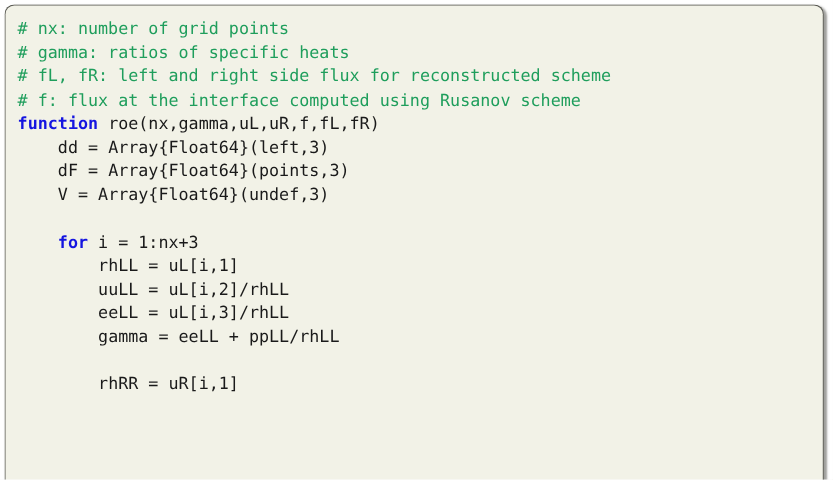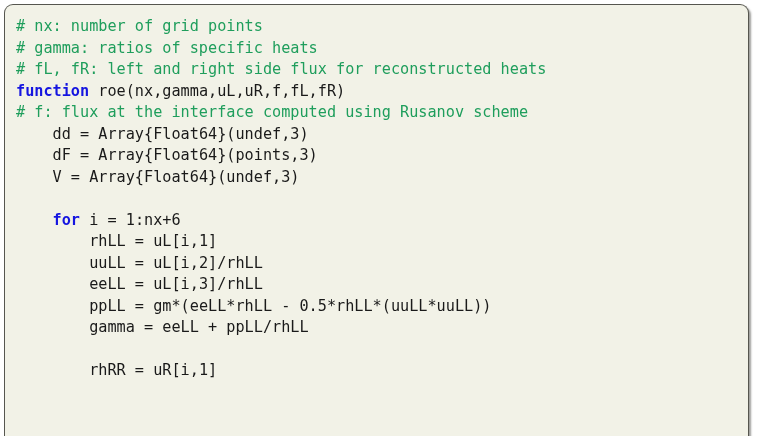--- a/index.html
+++ b/index.html
@@ -60,30 +60,29 @@
   .tok-keyword { color: #1515e0; font-weight: bold; }
   .tok-plain   { color: #1a1a1a; }
 </style>
 </head>
 <body>
 
 <div id="page">
   <div id="code-panel">
     <pre id="code-listing"><span class="line"><span class="tok-comment"># nx: number of grid points</span>
 </span><span class="line"><span class="tok-comment"># gamma: ratios of specific heats</span>
-</span><span class="line"><span class="tok-comment"># fL, fR: left and right side flux for reconstructed heats</span>
+</span><span class="line"><span class="tok-comment"># fL, fR: left and right side flux for reconstructed scheme</span>
+</span><span class="line"><span class="tok-comment"># f: flux at the interface computed using Rusanov scheme</span>
 </span><span class="line"><span class="tok-keyword">function</span><span class="tok-plain"> roe(nx,gamma,uL,uR,f,fL,fR)</span>
-</span><span class="line"><span class="tok-comment"># f: flux at the interface computed using Rusanov scheme</span>
-</span><span class="line"><span class="tok-plain">    </span><span class="tok-plain">dd = Array{Float64}(undef,3)</span>
+</span><span class="line"><span class="tok-plain">    </span><span class="tok-plain">dd = Array{Float64}(left,3)</span>
 </span><span class="line"><span class="tok-plain">    </span><span class="tok-plain">dF = Array{Float64}(points,3)</span>
 </span><span class="line"><span class="tok-plain">    </span><span class="tok-plain">V = Array{Float64}(undef,3)</span>
 </span><span class="line"><span class="tok-plain"></span>
-</span><span class="line"><span class="tok-plain">    </span><span class="tok-keyword">for</span><span class="tok-plain"> i = 1:nx+6</span>
+</span><span class="line"><span class="tok-plain">    </span><span class="tok-keyword">for</span><span class="tok-plain"> i = 1:nx+3</span>
 </span><span class="line"><span class="tok-plain">        </span><span class="tok-plain">rhLL = uL[i,1]</span>
 </span><span class="line"><span class="tok-plain">        </span><span class="tok-plain">uuLL = uL[i,2]/rhLL</span>
 </span><span class="line"><span class="tok-plain">        </span><span class="tok-plain">eeLL = uL[i,3]/rhLL</span>
-</span><span class="line"><span class="tok-plain">        </span><span class="tok-plain">ppLL = gm*(eeLL*rhLL - 0.5*rhLL*(uuLL*uuLL))</span>
 </span><span class="line"><span class="tok-plain">        </span><span class="tok-plain">gamma = eeLL + ppLL/rhLL</span>
 </span><span class="line"><span class="tok-plain"></span>
 </span><span class="line"><span class="tok-plain">        </span><span class="tok-plain">rhRR = uR[i,1]</span>
 </span></pre>
   </div>
 </div>
 
 </body></html>

